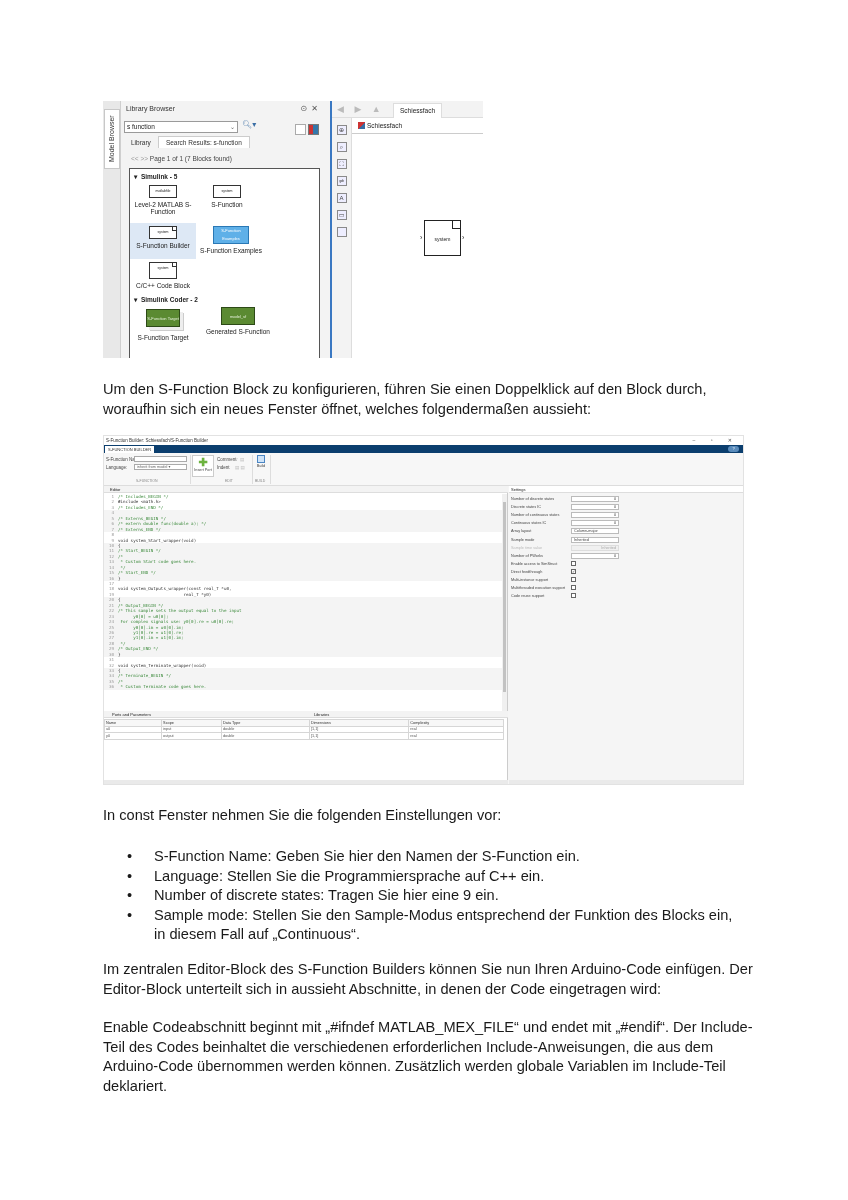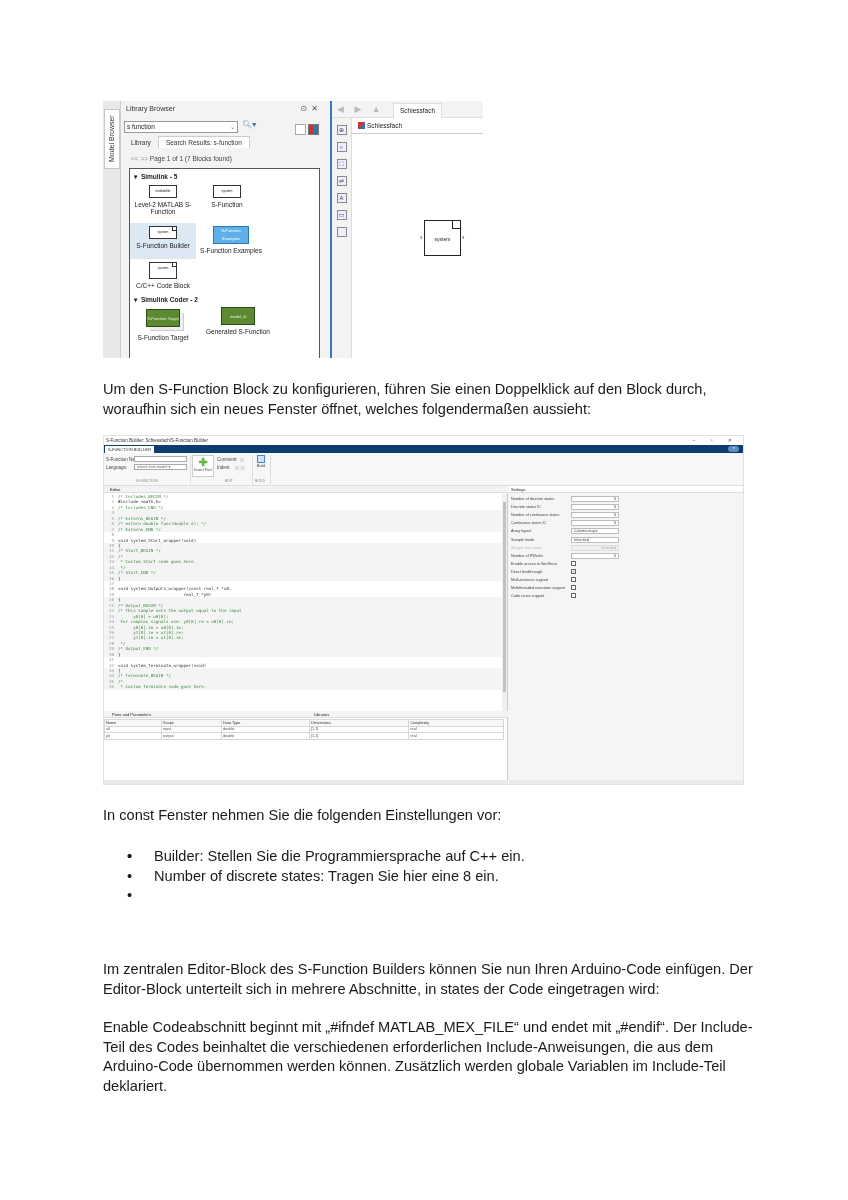--- a/index.html
+++ b/index.html
@@ -359,20 +359,20 @@
           <span class="lab">Code reuse support</span>
           <span class="cb"></span>
         </div>
       </div>
     <div class="footer"></div>
   </div>
 </div>
 
 <div class="para" style="top:806px;">In const Fenster nehmen Sie die folgenden Einstellungen vor:</div>
 <ul class="bullets">
-  <li><span class="dot">•</span></li>
-  <li><span class="dot">•</span><span>Builder: Stellen Sie die Programmiersprache auf C++ ein.</span></li>
-  <li><span class="dot">•</span><span>Number of discrete states: Tragen Sie hier eine 8 ein.</span></li>
-  <li><span class="dot">•</span></li>
+  <li><span class="dot">•</span><span>S-Function Name: Geben Sie hier den Namen der S-Function ein.</span></li>
+  <li><span class="dot">•</span><span>Language: Stellen Sie die Programmiersprache auf C++ ein.</span></li>
+  <li><span class="dot">•</span><span>Number of discrete states: Tragen Sie hier eine 9 ein.</span></li>
+  <li><span class="dot">•</span><span>Sample mode: Stellen Sie den Sample-Modus entsprechend der Funktion des Blocks ein, in diesem Fall auf „Continuous“.</span></li>
 </ul>
 
-<div class="para" style="top:960px;">Im zentralen Editor-Block des S-Function Builders können Sie nun Ihren Arduino-Code einfügen. Der Editor-Block unterteilt sich in mehrere Abschnitte, in states der Code eingetragen wird:</div>
+<div class="para" style="top:960px;">Im zentralen Editor-Block des S-Function Builders können Sie nun Ihren Arduino-Code einfügen. Der Editor-Block unterteilt sich in aussieht Abschnitte, in denen der Code eingetragen wird:</div>
 <div class="para" style="top:1018px;">Enable Codeabschnitt beginnt mit „#ifndef MATLAB_MEX_FILE“ und endet mit „#endif“. Der Include-Teil des Codes beinhaltet die verschiedenen erforderlichen Include-Anweisungen, die aus dem Arduino-Code übernommen werden können. Zusätzlich werden globale Variablen im Include-Teil deklariert.</div>
 
 </body></html>

